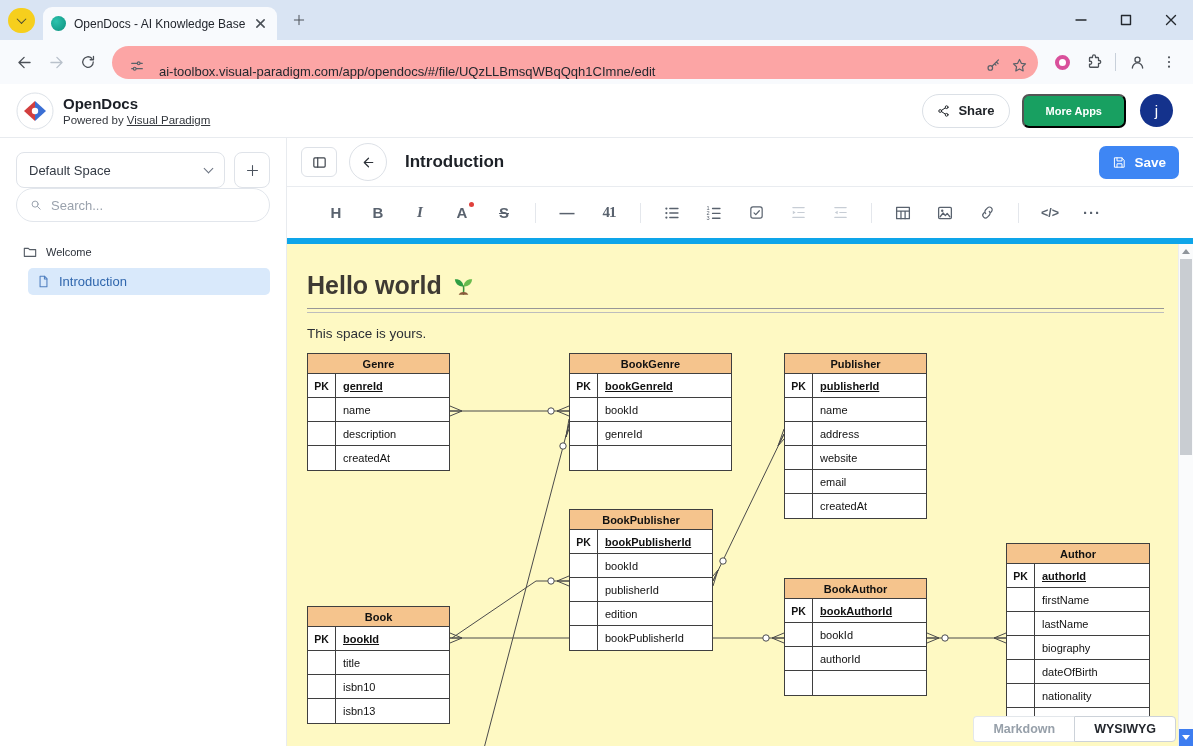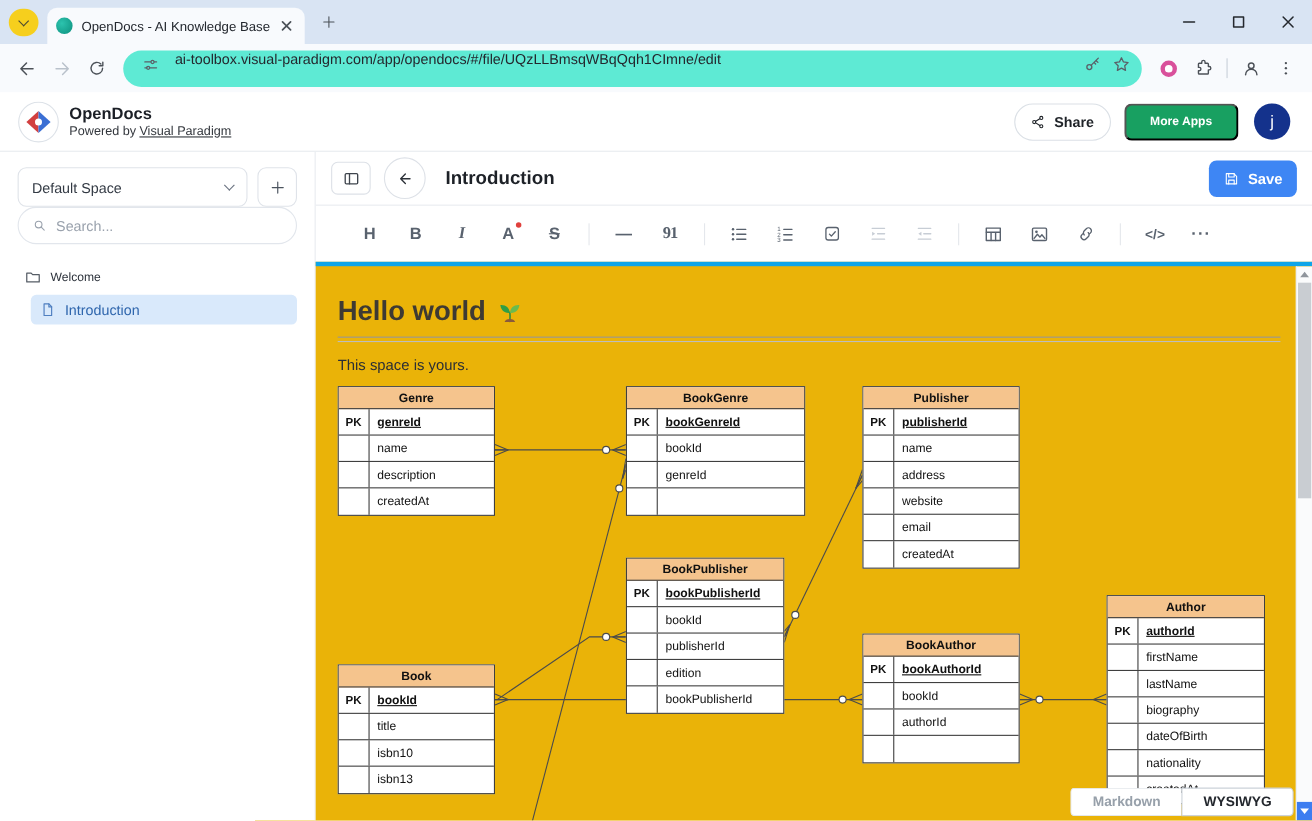--- a/index.html
+++ b/index.html
@@ -18,21 +18,21 @@
   .tab-title{margin-left:8px;font-size:12px;color:#23272e;white-space:nowrap;overflow:hidden;text-overflow:ellipsis;flex:1}
   .tab-close,.newtab{width:18px;height:18px;display:flex;align-items:center;justify-content:center;color:#4b5158}
   .newtab{margin-left:10px;width:24px;height:24px}
   .win-controls{margin-left:auto;display:flex;height:100%}
   .wc{width:45px;height:100%;display:flex;align-items:center;justify-content:center;color:#24282e}
 
   
   .navbar{height:44px;background:#f8fafd;display:flex;align-items:center;padding:0 8px;flex:none}
   .nav-icon{width:32px;height:32px;border-radius:50%;display:flex;align-items:center;justify-content:center;color:#4c5158;flex:none}
   .nav-icon.disabled{color:#b9c1cb}
-  .omnibox{flex:1;height:33px;background:#5eead4;border-radius:17px;margin:0 8px;display:flex;align-items:flex-start;padding:0 6px 0 12px;min-width:0;color:#5f6672}
+  .omnibox{flex:1;height:33px;background:#fca5a5;border-radius:17px;margin:0 8px;display:flex;align-items:flex-end;padding:0 6px 0 12px;min-width:0;color:#5f6672}
   .url{font-size:13px;color:#24282e;white-space:nowrap;overflow:hidden;flex:1;margin-left:9px}
   .ob-icon{width:26px;height:26px;display:flex;align-items:center;justify-content:center;color:#5a6068;flex:none}
   .ext-ring{width:15px;height:15px;border:4px solid #d9509b;border-radius:50%;background:#fff}
   .nav-sep{width:1px;height:18px;background:#c8d0da;margin:0 5px}
 
   
   .appheader{height:54px;background:#fff;border-bottom:1px solid #e8ebef;display:flex;align-items:center;padding:0 16px;flex:none}
   .brand{margin-left:9px}
   .brand-name{font-size:15px;font-weight:700;color:#1b1f26}
   .brand-sub{font-size:11.5px;color:#33373d;margin-top:2px}
@@ -72,21 +72,21 @@
   .serif{font-family:"Liberation Serif",serif}
   .ital{font-style:italic}
   .strike{text-decoration:line-through}
   .quote{font-size:15px;letter-spacing:-1px}
   .code-glyph{font-size:12.5px;font-weight:700}
   .more-glyph{font-size:15px;font-weight:700;letter-spacing:1px}
   .color-dot{position:absolute;top:4px;right:3px;width:5px;height:5px;background:#e0403c;border-radius:50%}
   .tb-div{width:1px;height:20px;background:#e4e7ec;margin:0 10px}
 
   
-  .editor{flex:1;position:relative;border-top:4px solid #0ea5e9;overflow:hidden;min-height:0;background:#eab308}
+  .editor{flex:1;position:relative;border-top:6px solid #0ea5e9;overflow:hidden;min-height:0;background:#fef9c3}
   .doc{padding:27px 14px 0 20px;margin-right:15px}
   .doc-h1{font-size:25px;font-weight:700;color:#3e3a33;display:flex;align-items:center;gap:10px}
   .h1-rule{margin-top:8px;height:5px;border-top:1px solid #979797;border-bottom:1px solid #bdbdbd}
   .doc-p{margin-top:13px;font-size:13.5px;color:#2b2f35}
   .er-diagram{position:relative;margin-top:10px;height:410px}
   #er-lines{position:absolute;left:0;top:0}
   .er-table{position:absolute;border:1px solid #3f3f3f;background:#fff;z-index:1}
   .er-head{height:20px;display:flex;align-items:center;justify-content:center;background:#f5c48d;border-bottom:1px solid #3f3f3f;font-size:11px;font-weight:700;color:#111}
   .er-row{display:flex;height:24px;border-bottom:1px solid #3f3f3f}
   .er-table .er-row:last-child{border-bottom:none}
@@ -314,21 +314,21 @@
             <span class="color-dot"></span>
           </button>
         <button class="tb-item">
             <span class="tb-letter strike">S</span>
           </button>
         <span class="tb-div"></span>
         <button class="tb-item">
             <span class="tb-letter">—</span>
           </button>
         <button class="tb-item">
-            <span class="tb-letter serif quote">91</span>
+            <span class="tb-letter serif quote">41</span>
           </button>
         <span class="tb-div"></span>
         <button class="tb-item">
             <svg width="18" height="18" viewBox="0 0 24 24">
               <circle cx="4.5" cy="6" r="1.5" fill="currentColor"></circle>
               <circle cx="4.5" cy="12" r="1.5" fill="currentColor"></circle>
               <circle cx="4.5" cy="18" r="1.5" fill="currentColor"></circle>
               <path class="ic" d="M9 6h11M9 12h11M9 18h11"></path>
             </svg>
           </button>

